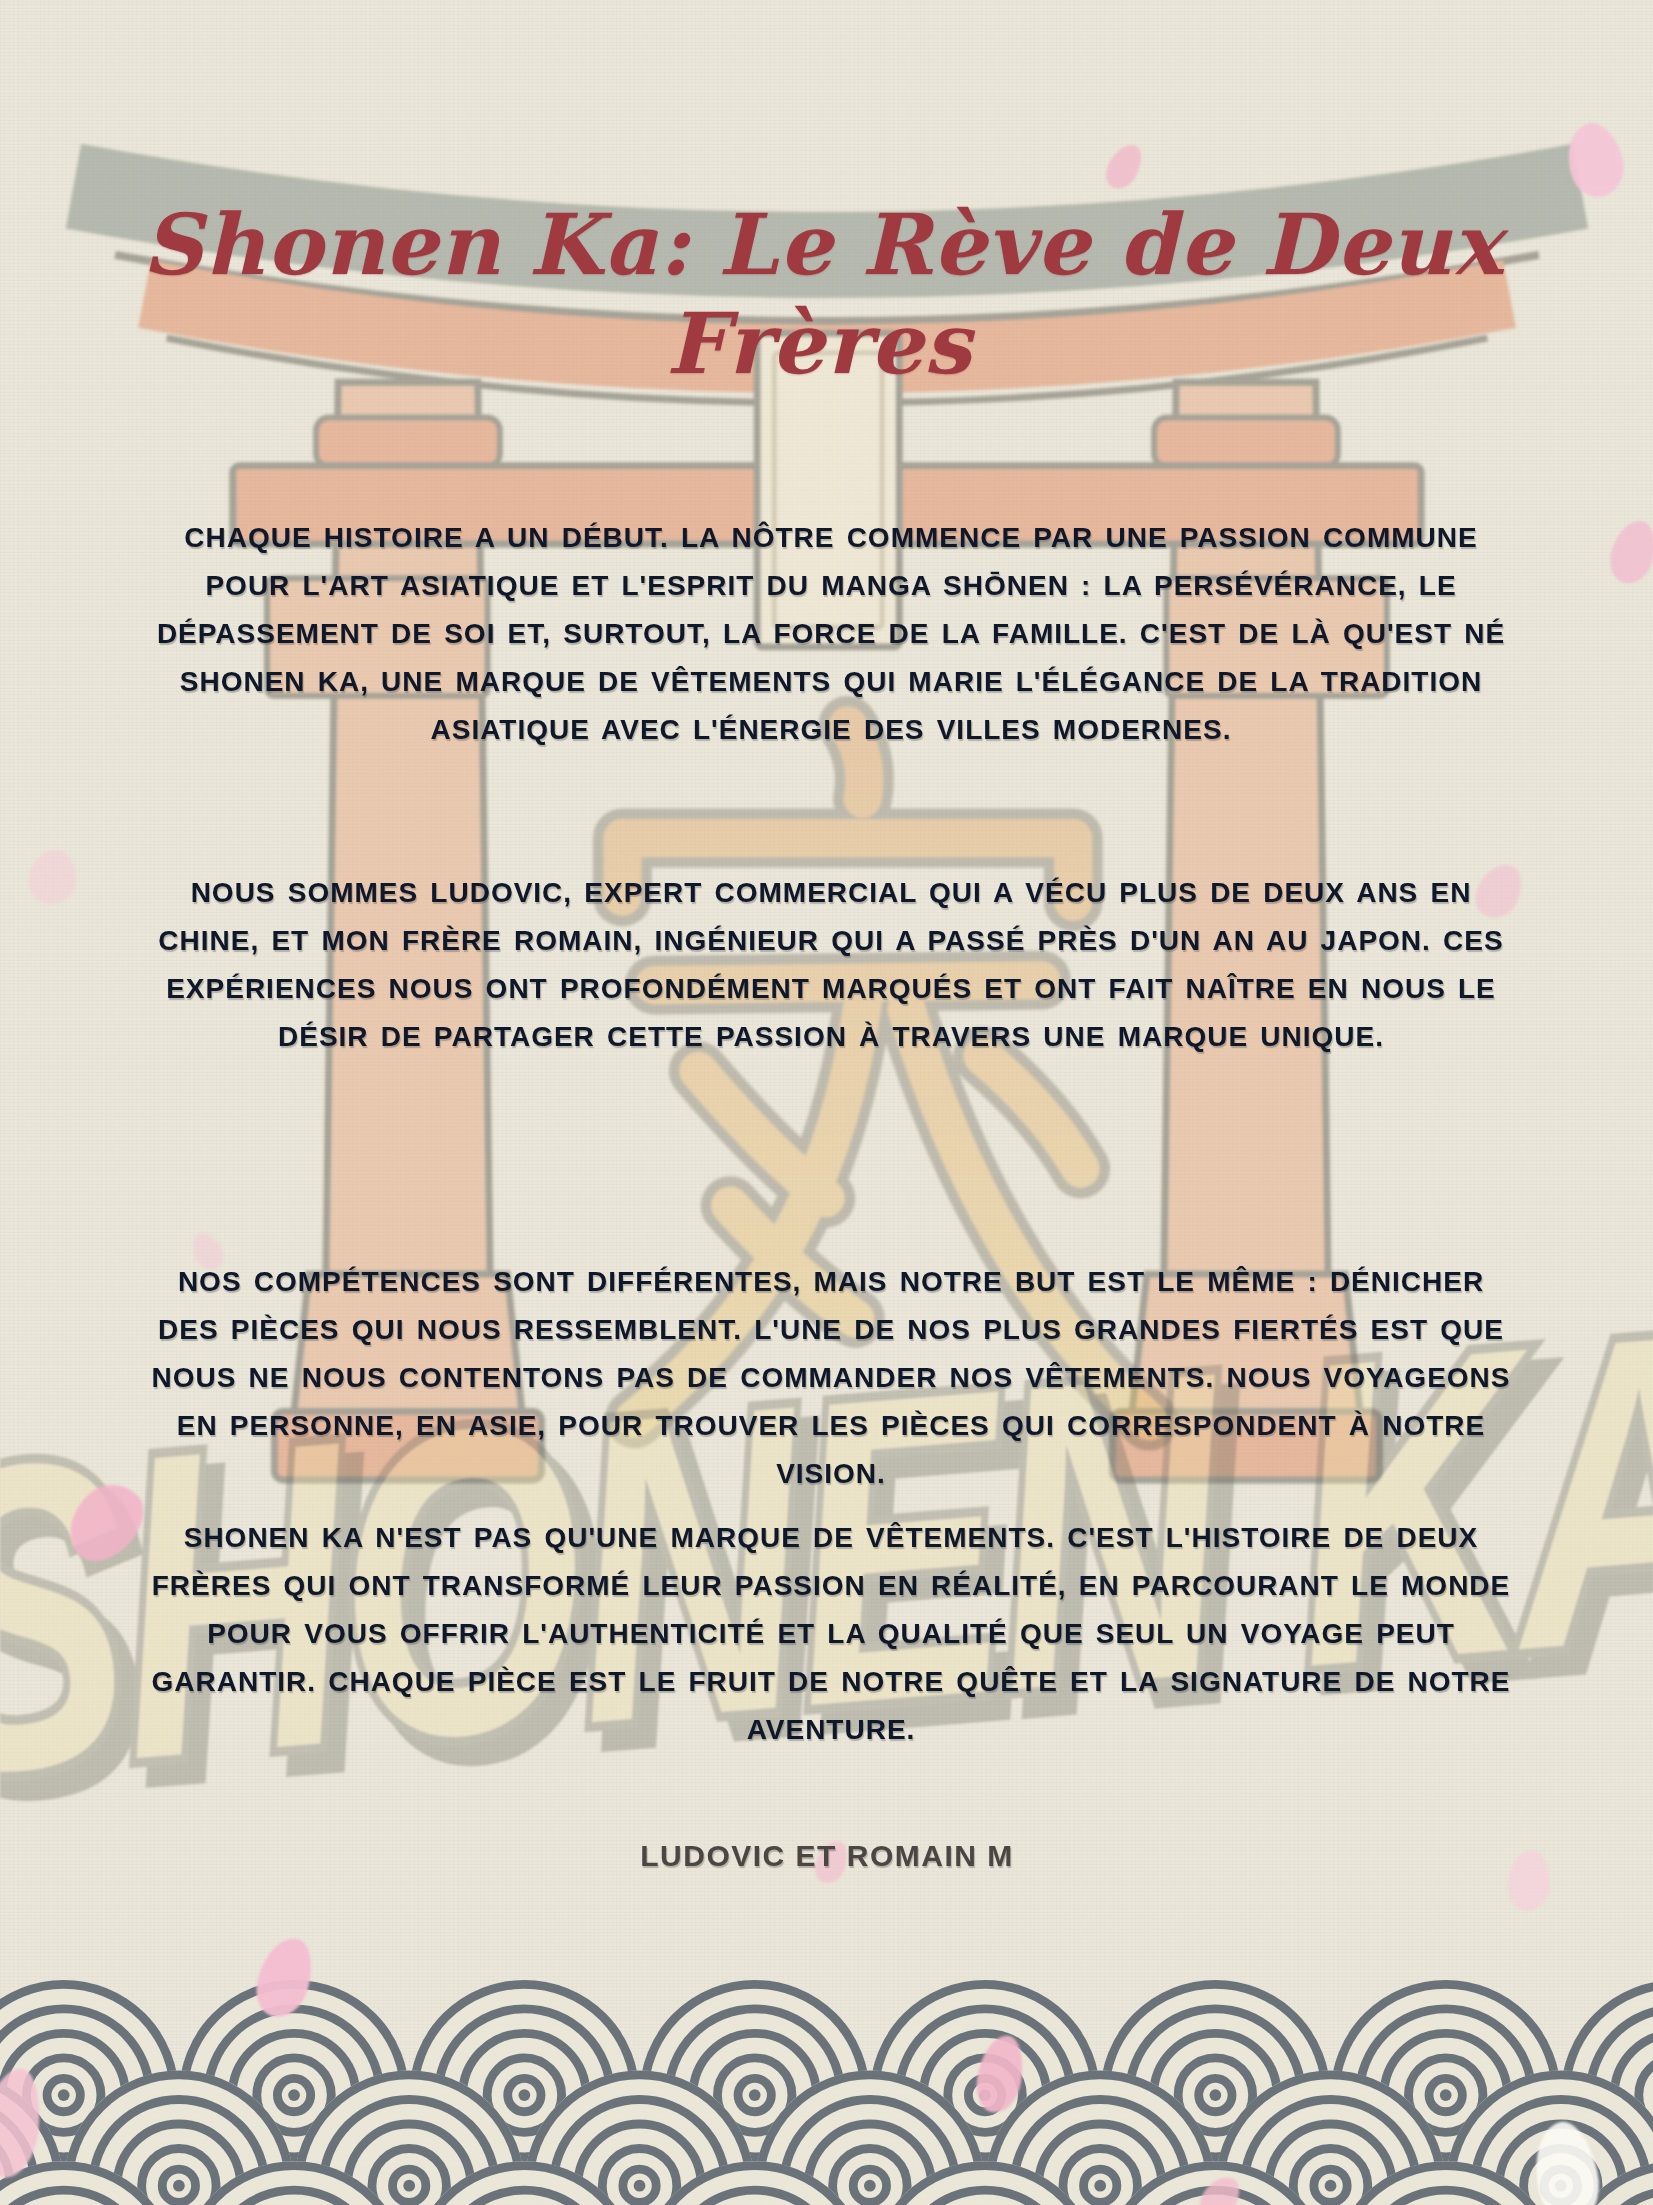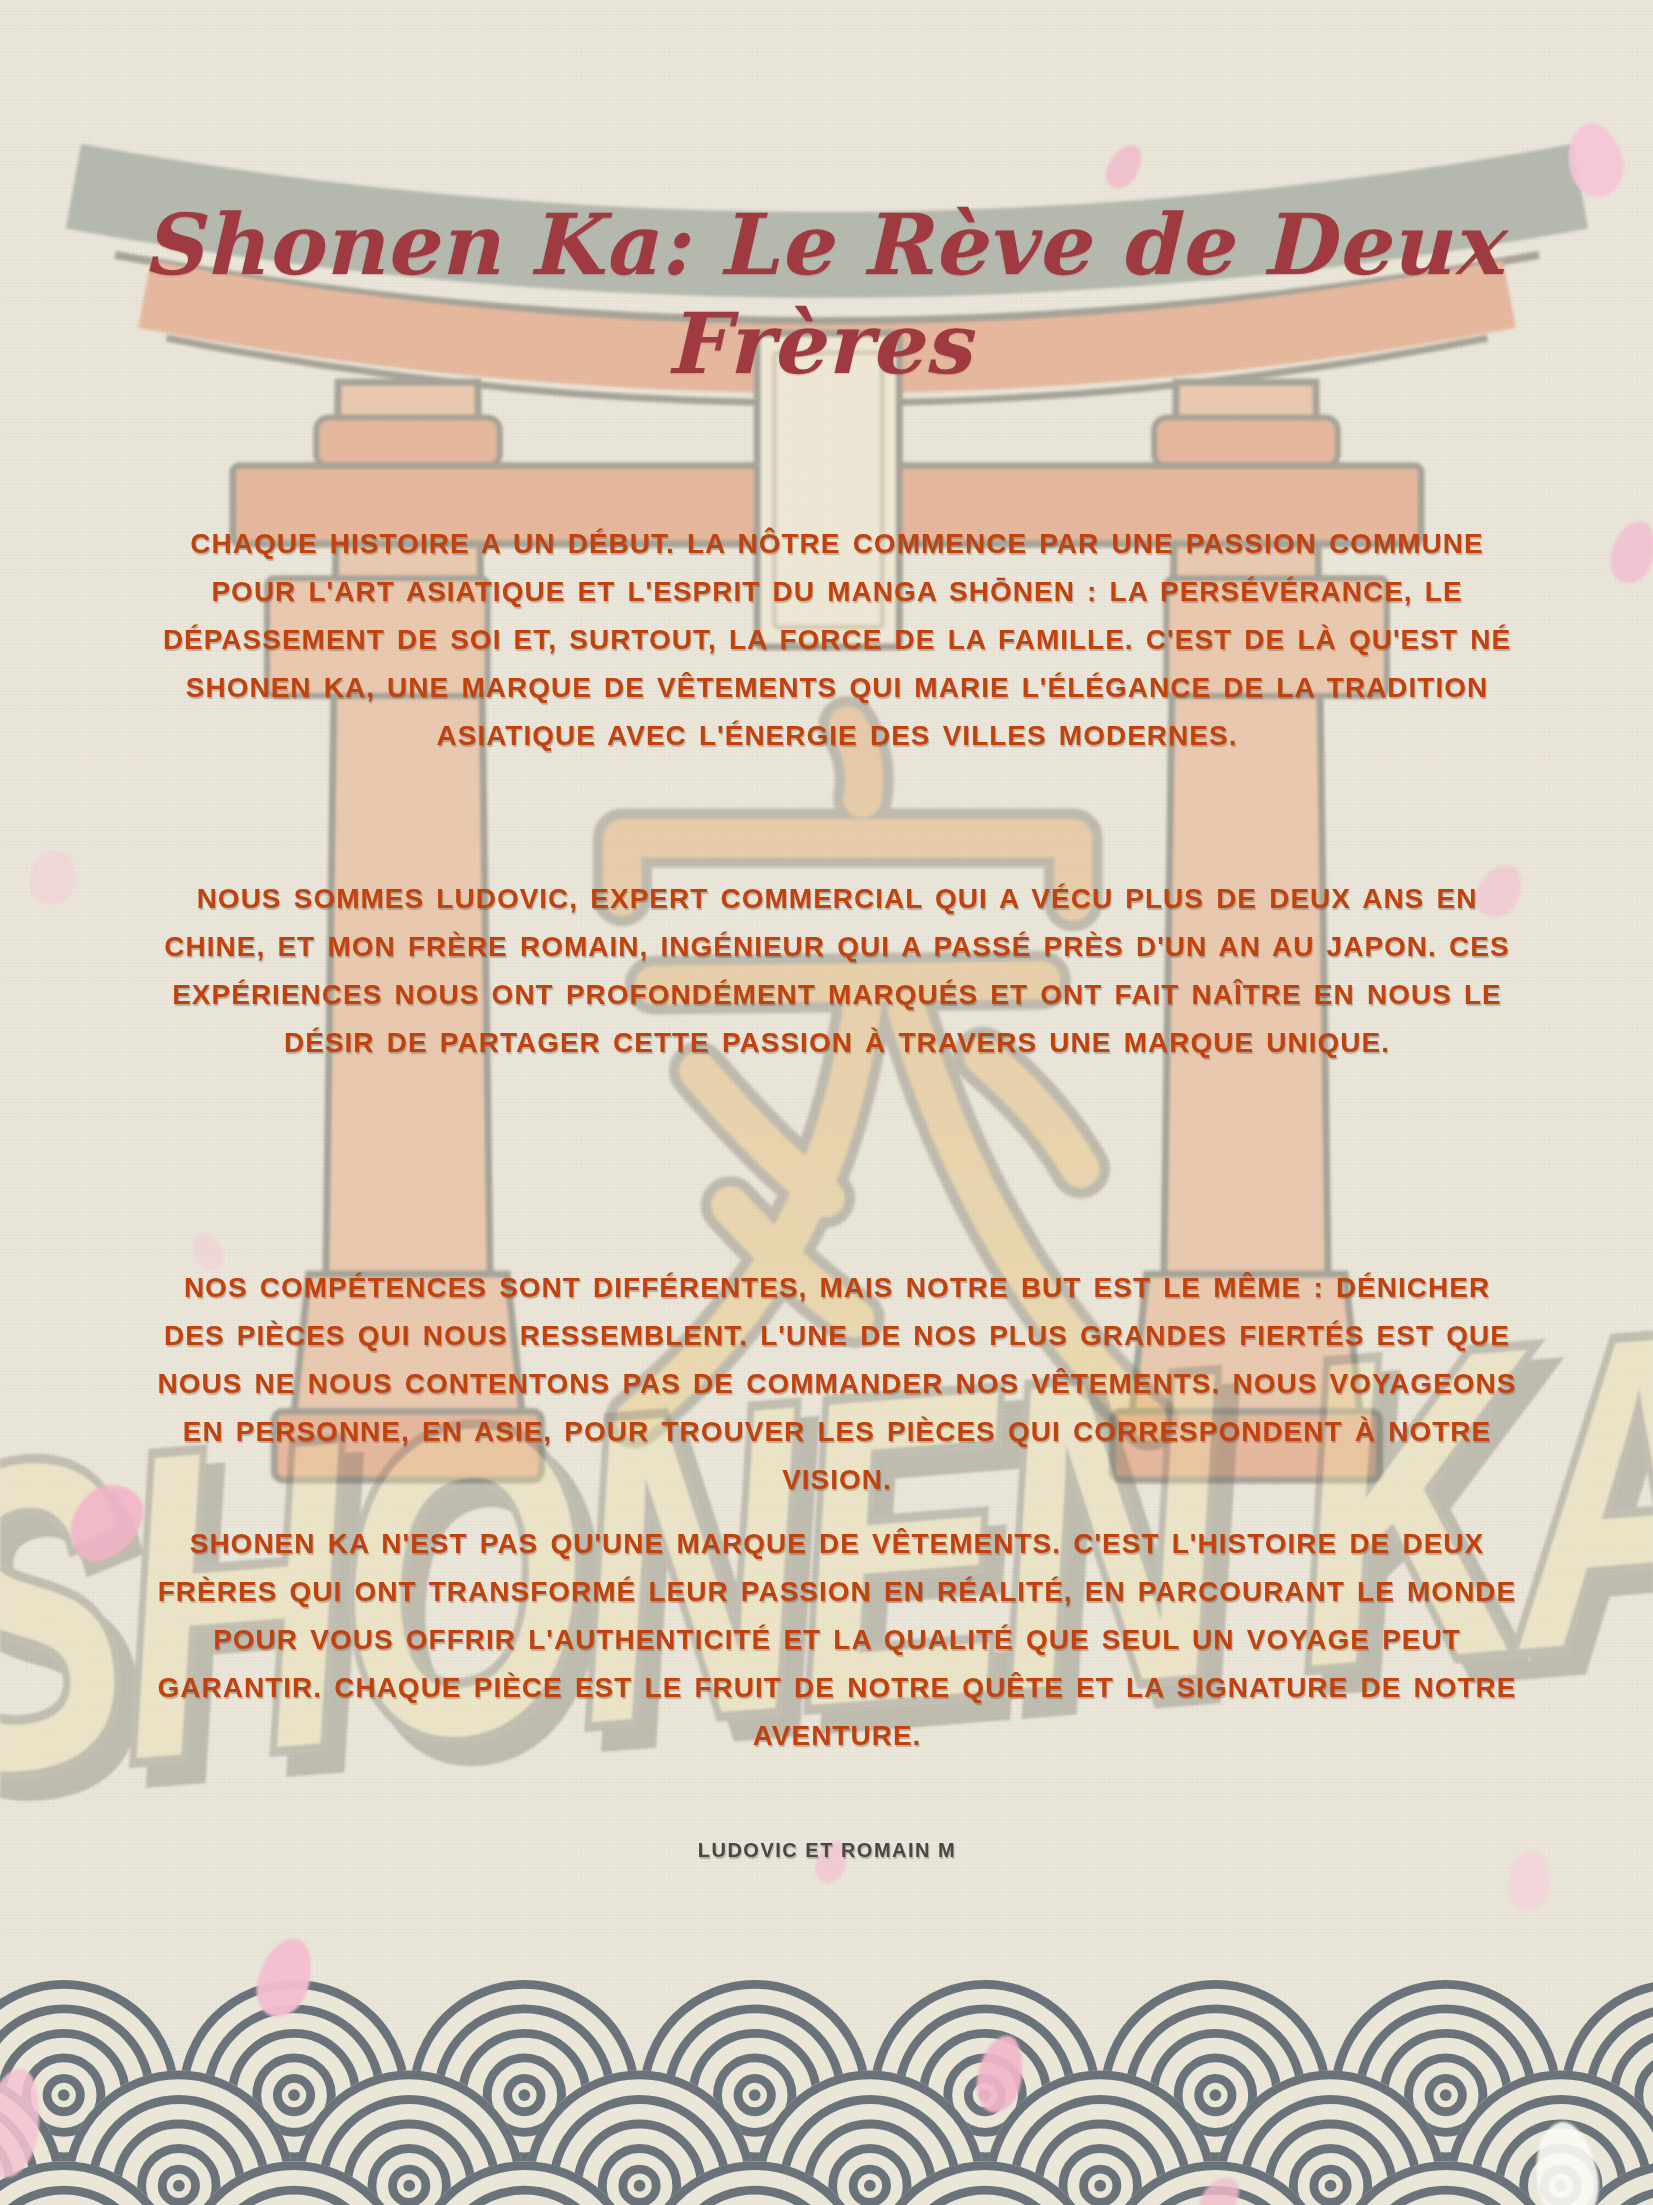--- a/index.html
+++ b/index.html
@@ -32,36 +32,36 @@
     text-align:center;
     font-family:"DejaVu Serif", serif;
     font-style:italic;font-weight:700;
     font-size:84px;letter-spacing:0.5px;
     color:#9e3a40;
     transform:skewX(-2deg);
     text-shadow:0 1px 1.5px rgba(130,50,55,0.25);
   }
   .para{
     position:absolute;left:50%;transform:translateX(-50%);
-    width:1372px;margin:10px;
+    width:1372px;margin:4px;
     text-align:center;
     font-weight:700;
     font-size:28px;line-height:48px;letter-spacing:1px;word-spacing:3.4px;
-    color:#c2410c;
+    color:#0f172a;
     text-shadow:1px 1.5px 1px rgba(60,55,50,0.30);
     text-transform:uppercase;
   }
   .p1{top:510px;}
   .p2{top:865px;}
   .p3{top:1254px;}
   .p4{top:1510px;}
   .signature{
     position:absolute;left:50%;transform:translateX(-50%);
     top:1839px;margin:0;width:980px;text-align:center;
-    font-weight:700;font-size:20px;letter-spacing:1.5px;
+    font-weight:700;font-size:30px;letter-spacing:1.5px;
     color:#4a4643;text-shadow:1px 1.5px 1px rgba(60,55,50,0.30);
   }
 </style>
 </head>
 <body>
 
 <svg class="bg-layer torii-svg" viewBox="0 0 3375 4500">
   <defs>
     <linearGradient id="kg" gradientUnits="userSpaceOnUse" x1="1700" y1="1450" x2="1700" y2="2980">
       <stop offset="0" stop-color="#e08a3c"></stop>

